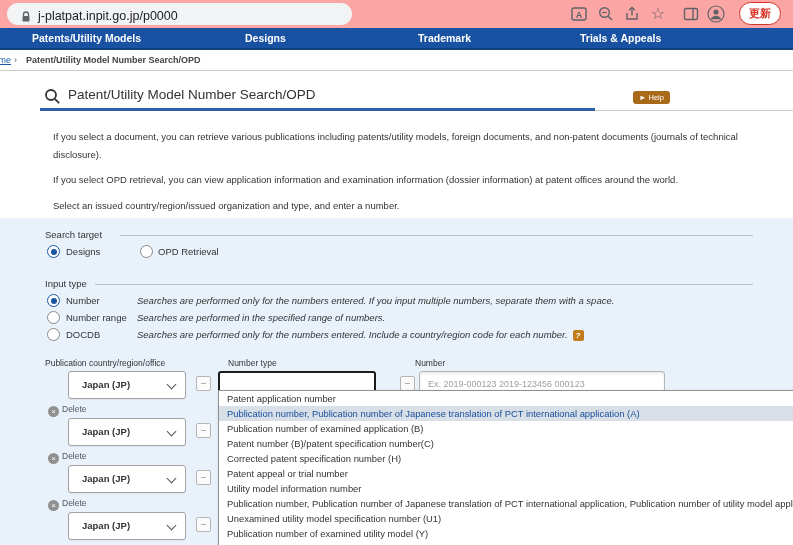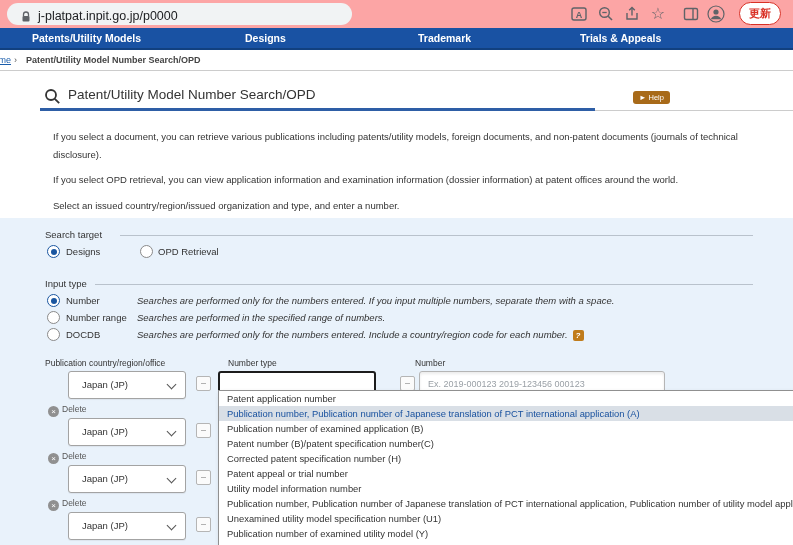--- a/index.html
+++ b/index.html
@@ -36,21 +36,21 @@
   .radio{position:absolute;width:11px;height:11px;border:1px solid #8a8a8a;border-radius:50%;background:#fff;cursor:pointer;}
   .radio.sel{border:1.5px solid #1a56a0;}
   .radio.sel::after{content:"";position:absolute;left:2.5px;top:2.5px;right:2.5px;bottom:2.5px;background:#1a56a0;border-radius:50%;}
   .rlabel{position:absolute;font-size:9.5px;color:#333;}
   .rdesc{position:absolute;font-size:9.5px;color:#333;white-space:nowrap;font-style:italic;}
   .qicon{display:inline-block;width:11px;height:11px;background:#c07c1b;border-radius:2px;color:#fff;
          font-size:8px;font-weight:bold;text-align:center;line-height:11px;margin-left:5px;cursor:pointer;}
   .collabel{position:absolute;font-size:8.5px;color:#333;}
   .selbox{position:absolute;width:118px;height:28px;background:#fff;border:1px solid #a3a3a3;border-radius:3px;
           box-sizing:border-box;font-size:9.5px;color:#333;line-height:26px;padding-left:13px;cursor:pointer;
-          box-shadow:0 1px 1px rgba(0,0,0,0.06);}
+          box-shadow:0 1px 1px rgba(0,0,0,0.06);font-weight:bold;}
   .chev{position:absolute;right:10px;top:9px;width:6px;height:6px;border-right:1.5px solid #555;
         border-bottom:1.5px solid #555;transform:rotate(45deg);}
   .conn{position:absolute;width:15px;height:15px;background:#fbfbfb;border:1px solid #b5b5b5;border-radius:2px;
         color:#8a8a8a;font-size:9px;line-height:13px;text-align:center;box-sizing:border-box;cursor:pointer;}
   .ntfocus{position:absolute;left:218px;top:371px;width:158px;height:28px;background:#fff;
            border:2px solid #1c1c1c;border-radius:3px;box-sizing:border-box;}
   .numinput{position:absolute;left:419px;top:371px;width:246px;height:26px;background:#fff;border:1px solid #b5b5b5;
             border-radius:3px;box-sizing:border-box;font-size:9px;padding:0 8px;color:#333;
             box-shadow:inset 0 2px 3px rgba(0,0,0,0.08);font-family:"Liberation Sans",sans-serif;}
   .numinput::placeholder{color:#9aa0a6;}

